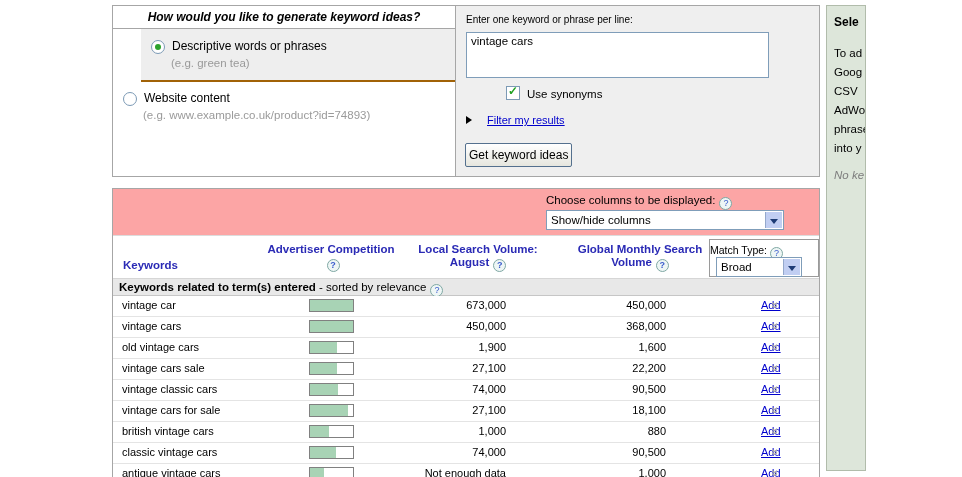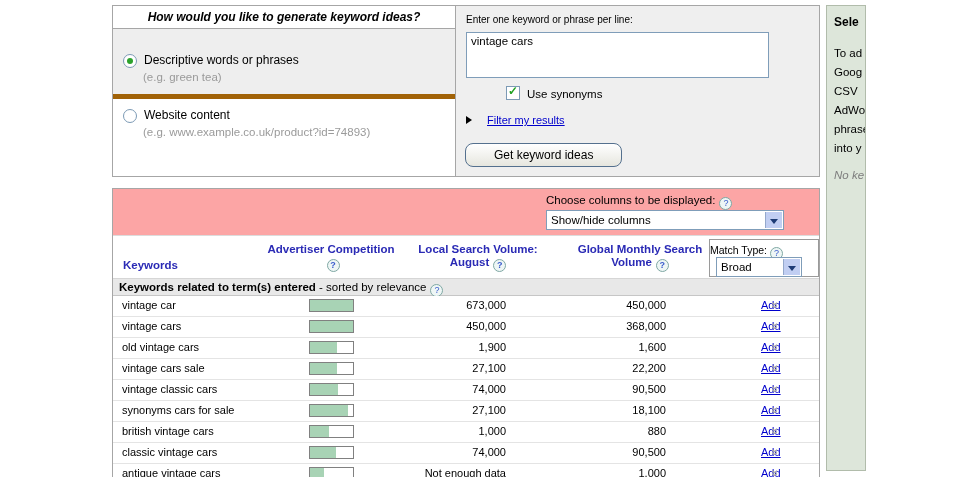--- a/index.html
+++ b/index.html
@@ -7,39 +7,39 @@
     width:962px; height:477px; overflow:hidden; position:relative;
     background:#ffffff; color:#000;
     font-family:"Liberation Sans", sans-serif; font-size:11px;
   }
   a { cursor:pointer;padding-left:12px; }
 
   
   .form-box { position:absolute; left:112px; top:5px; width:706px; height:170px; border:1px solid #a6a6a6; background:#efefef; }
   .form-left { position:absolute; left:0; top:0; width:342px; height:170px; border-right:1px solid #a6a6a6; background:#fff; }
   .fl-header { height:22px; line-height:22px; text-align:center; font-weight:bold; font-size:12px; background:#fff; border-bottom:1px solid #a6a6a6;font-style:italic; }
-  .option1 { height:41px; padding-top:24px; background:#eeeeee; border-bottom:5px solid #a16207; }
+  .option1 { height:41px; padding-top:10px; background:#eeeeee; border-bottom:2px solid #a16207;margin-left:28px; }
   .option2 { padding-top:9px; background:#fff; }
   .optline { padding-left:10px; }
   .radio { display:inline-block; width:12px; height:12px; border:1px solid #7c9ab5; border-radius:50%; background:#fff; vertical-align:top; margin-top:1px; position:relative; cursor:pointer; }
   .radio.checked::after { content:""; position:absolute; left:3px; top:3px; width:6px; height:6px; border-radius:50%; background:#2ca22c; }
   .opt-label { margin-left:7px; font-size:12px; }
   .opt-example { margin-left:30px; margin-top:3px; color:#9a9a9a; font-size:11.5px; }
 
   .form-right { position:absolute; left:343px; top:0; width:363px; height:170px; background:#efefef; }
   .entry-label { padding:8px 0 0 10px; font-size:10px; }
   .kw-textarea { position:absolute; left:10px; top:26px; width:293px; height:40px; border:1px solid #7f9db9; background:#fff; font-family:"Liberation Sans",sans-serif; font-size:11.5px; padding:2px 4px; resize:none; outline:none; }
   .syn-row { position:absolute; left:10px; top:80px;padding-left:40px; }
   .checkbox { display:inline-block; width:12px; height:12px; border:1px solid #7c9ab5; background:#fff; vertical-align:-2px; position:relative; cursor:pointer; }
   .checkbox.checked::after { content:"\2713"; position:absolute; left:1px; top:-3px; color:#21a121; font-weight:bold; font-size:12px; }
   .syn-label { margin-left:7px; font-size:11.5px; }
   .filter-row { position:absolute; left:10px; top:108px; }
   .tri { display:inline-block; width:0; height:0; border-left:6px solid #000; border-top:4px solid transparent; border-bottom:4px solid transparent; margin-right:3px; }
   .blue-link { color:#0000cc; text-decoration:underline; }
-  .get-btn { position:absolute; left:9px; top:137px; height:24px; padding:0 28px; font-family:"Liberation Sans",sans-serif; font-size:12px; color:#000; background:linear-gradient(#ffffff,#e6e6de); border:1px solid #54708e; border-radius:8px; cursor:pointer; }
+  .get-btn { position:absolute; left:9px; top:137px; height:24px; padding:0 3px; font-family:"Liberation Sans",sans-serif; font-size:12px; color:#000; background:linear-gradient(#ffffff,#e6e6de); border:1px solid #54708e; border-radius:2px; cursor:pointer; }
 
   
   .sidebar { position:absolute; left:826px; top:5px; width:40px; height:466px; background:#dde6da; border:1px solid #b1bcab; box-sizing:border-box; overflow:hidden; padding:9px 0 0 7px; }
   .sb-title { font-weight:bold; font-size:12px; white-space:nowrap; margin-bottom:15px; }
   .sb-line { white-space:nowrap; font-size:11.5px; line-height:19px; }
   .sb-note { white-space:nowrap; font-style:italic; color:#7d7d7d; margin-top:11px; font-size:11.5px; }
 
   
   .table-box { position:absolute; left:112px; top:188px; width:706px; height:290px; border:1px solid #a6a6a6; background:#fff; overflow:hidden; }
   .controls { position:relative; height:46px; background:#fca5a5; border-bottom:1px solid #dcdcdc; }
@@ -194,21 +194,21 @@
         <span class="kw">vintage classic cars</span>
         <span class="bar">
           <span class="fill" style="width: 66%; background: rgb(168, 211, 181);"></span>
         </span>
         <span class="local">74,000</span>
         <span class="global">90,500</span>
         <a class="add">Add</a>
         <span class="chev"></span>
       </div>
       <div class="row">
-        <span class="kw">synonyms cars for sale</span>
+        <span class="kw">vintage cars for sale</span>
         <span class="bar">
           <span class="fill" style="width: 89%; background: rgb(168, 211, 181);"></span>
         </span>
         <span class="local">27,100</span>
         <span class="global">18,100</span>
         <a class="add">Add</a>
         <span class="chev"></span>
       </div>
       <div class="row">
         <span class="kw">british vintage cars</span>

